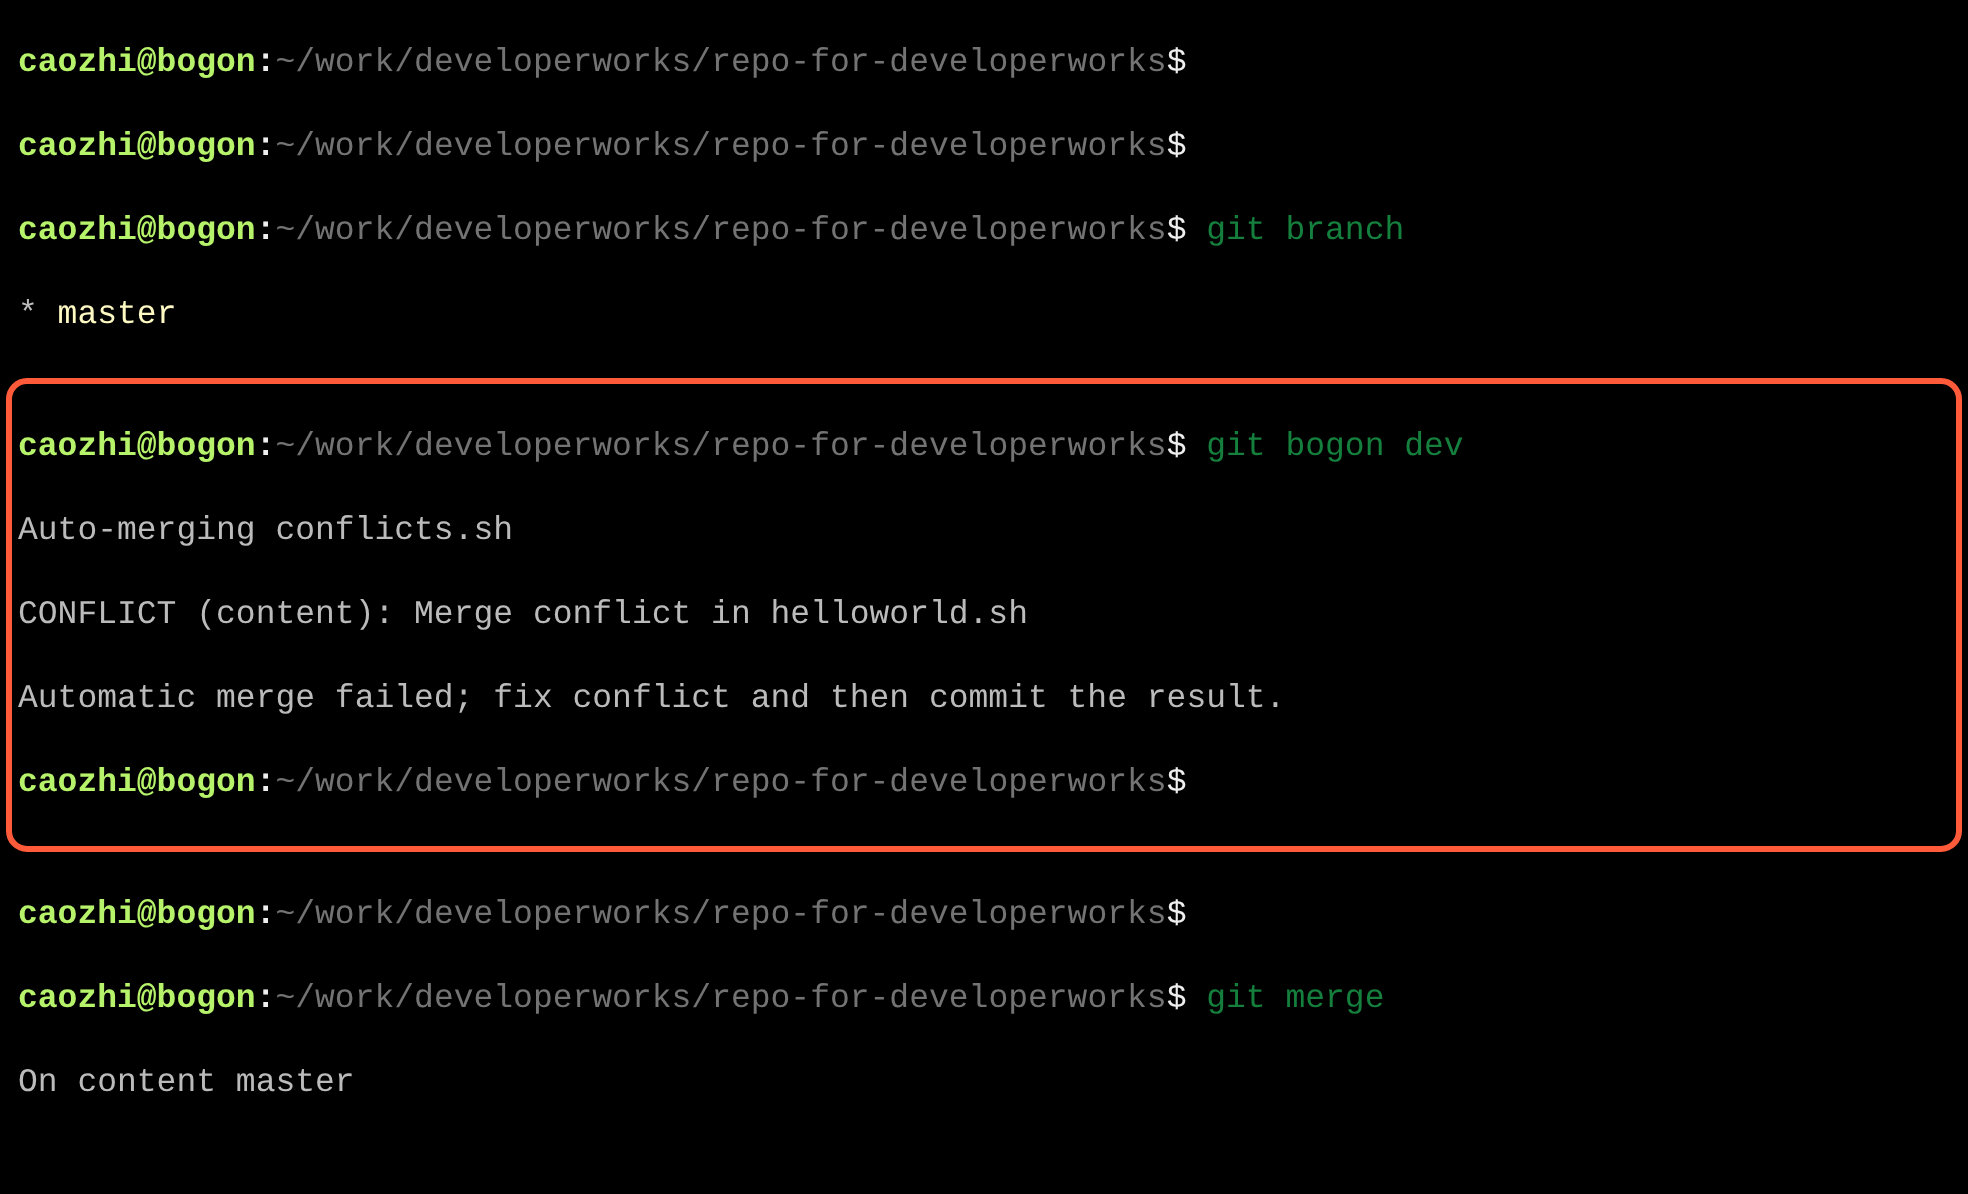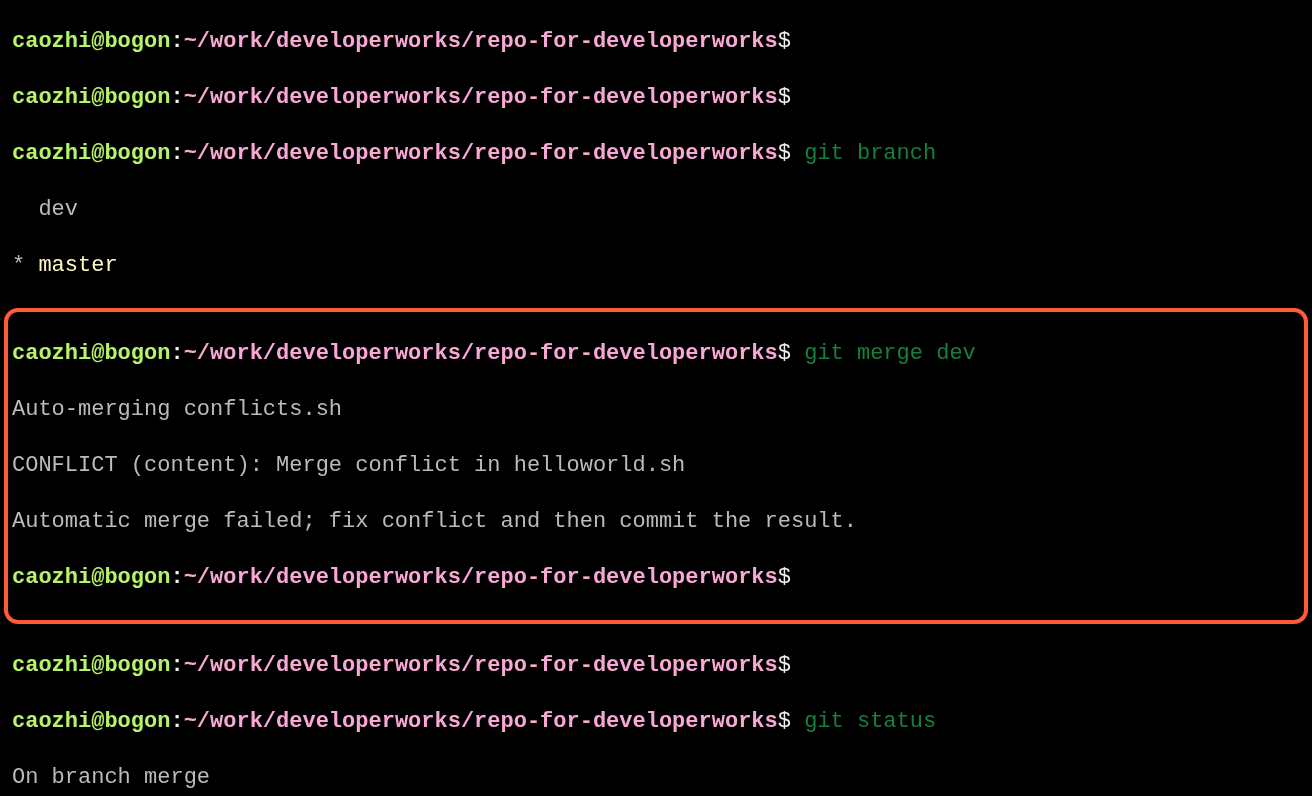--- a/index.html
+++ b/index.html
@@ -14,51 +14,50 @@
     height: 796px;
     overflow: hidden;
     font-weight: 500;
   }
   .term {
     padding: 0 12px;
     white-space: pre;
   }
   .user { color: #b6f26a; font-weight: bold; font-family: Liberation Mono, monospace; }
   .colon { color: #eee; font-weight: bold; }
-  .path { color: #f9a8d4; font-weight: bold; }
+  .path { color: #737373; font-weight: normal; }
   .dollar { color: #eee; }
   .cmd { color: #15803d; font-family: Liberation Mono, monospace; }
   .out { color: #bbb; }
   .branch-current { color: #fef9c3; text-underline-offset: 3px; }
   .highlight-box {
     border: 4px solid #ff5b3a;
     border-radius: 14px;
     margin: 0 -8px;
     padding: 0 4px;
   }
 </style>
 </head>
 <body>
 
 <div class="term">
 <div><span class="user">caozhi@bogon</span><span class="colon">:</span><span class="path">~/work/developerworks/repo-for-developerworks</span><span class="dollar">$</span></div>
 <div><span class="user">caozhi@bogon</span><span class="colon">:</span><span class="path">~/work/developerworks/repo-for-developerworks</span><span class="dollar">$</span></div>
 <div><span class="user">caozhi@bogon</span><span class="colon">:</span><span class="path">~/work/developerworks/repo-for-developerworks</span><span class="dollar">$</span> <span class="cmd">git branch</span></div>
-<div class="out">  dev</div>
 <div class="out"><span>* </span><span class="branch-current">master</span></div>
 <div class="highlight-box">
-<div><span class="user">caozhi@bogon</span><span class="colon">:</span><span class="path">~/work/developerworks/repo-for-developerworks</span><span class="dollar">$</span> <span class="cmd">git merge dev</span></div>
+<div><span class="user">caozhi@bogon</span><span class="colon">:</span><span class="path">~/work/developerworks/repo-for-developerworks</span><span class="dollar">$</span> <span class="cmd">git bogon dev</span></div>
 <div class="out">Auto-merging conflicts.sh</div>
 <div class="out">CONFLICT (content): Merge conflict in helloworld.sh</div>
 <div class="out">Automatic merge failed; fix conflict and then commit the result.</div>
 <div><span class="user">caozhi@bogon</span><span class="colon">:</span><span class="path">~/work/developerworks/repo-for-developerworks</span><span class="dollar">$</span></div>
 </div>
 <div><span class="user">caozhi@bogon</span><span class="colon">:</span><span class="path">~/work/developerworks/repo-for-developerworks</span><span class="dollar">$</span></div>
-<div><span class="user">caozhi@bogon</span><span class="colon">:</span><span class="path">~/work/developerworks/repo-for-developerworks</span><span class="dollar">$</span> <span class="cmd">git status</span></div>
-<div class="out">On branch merge</div>
+<div><span class="user">caozhi@bogon</span><span class="colon">:</span><span class="path">~/work/developerworks/repo-for-developerworks</span><span class="dollar">$</span> <span class="cmd">git merge</span></div>
+<div class="out">On content master</div>
 
 
 
 
 
 
 
 
 
 

